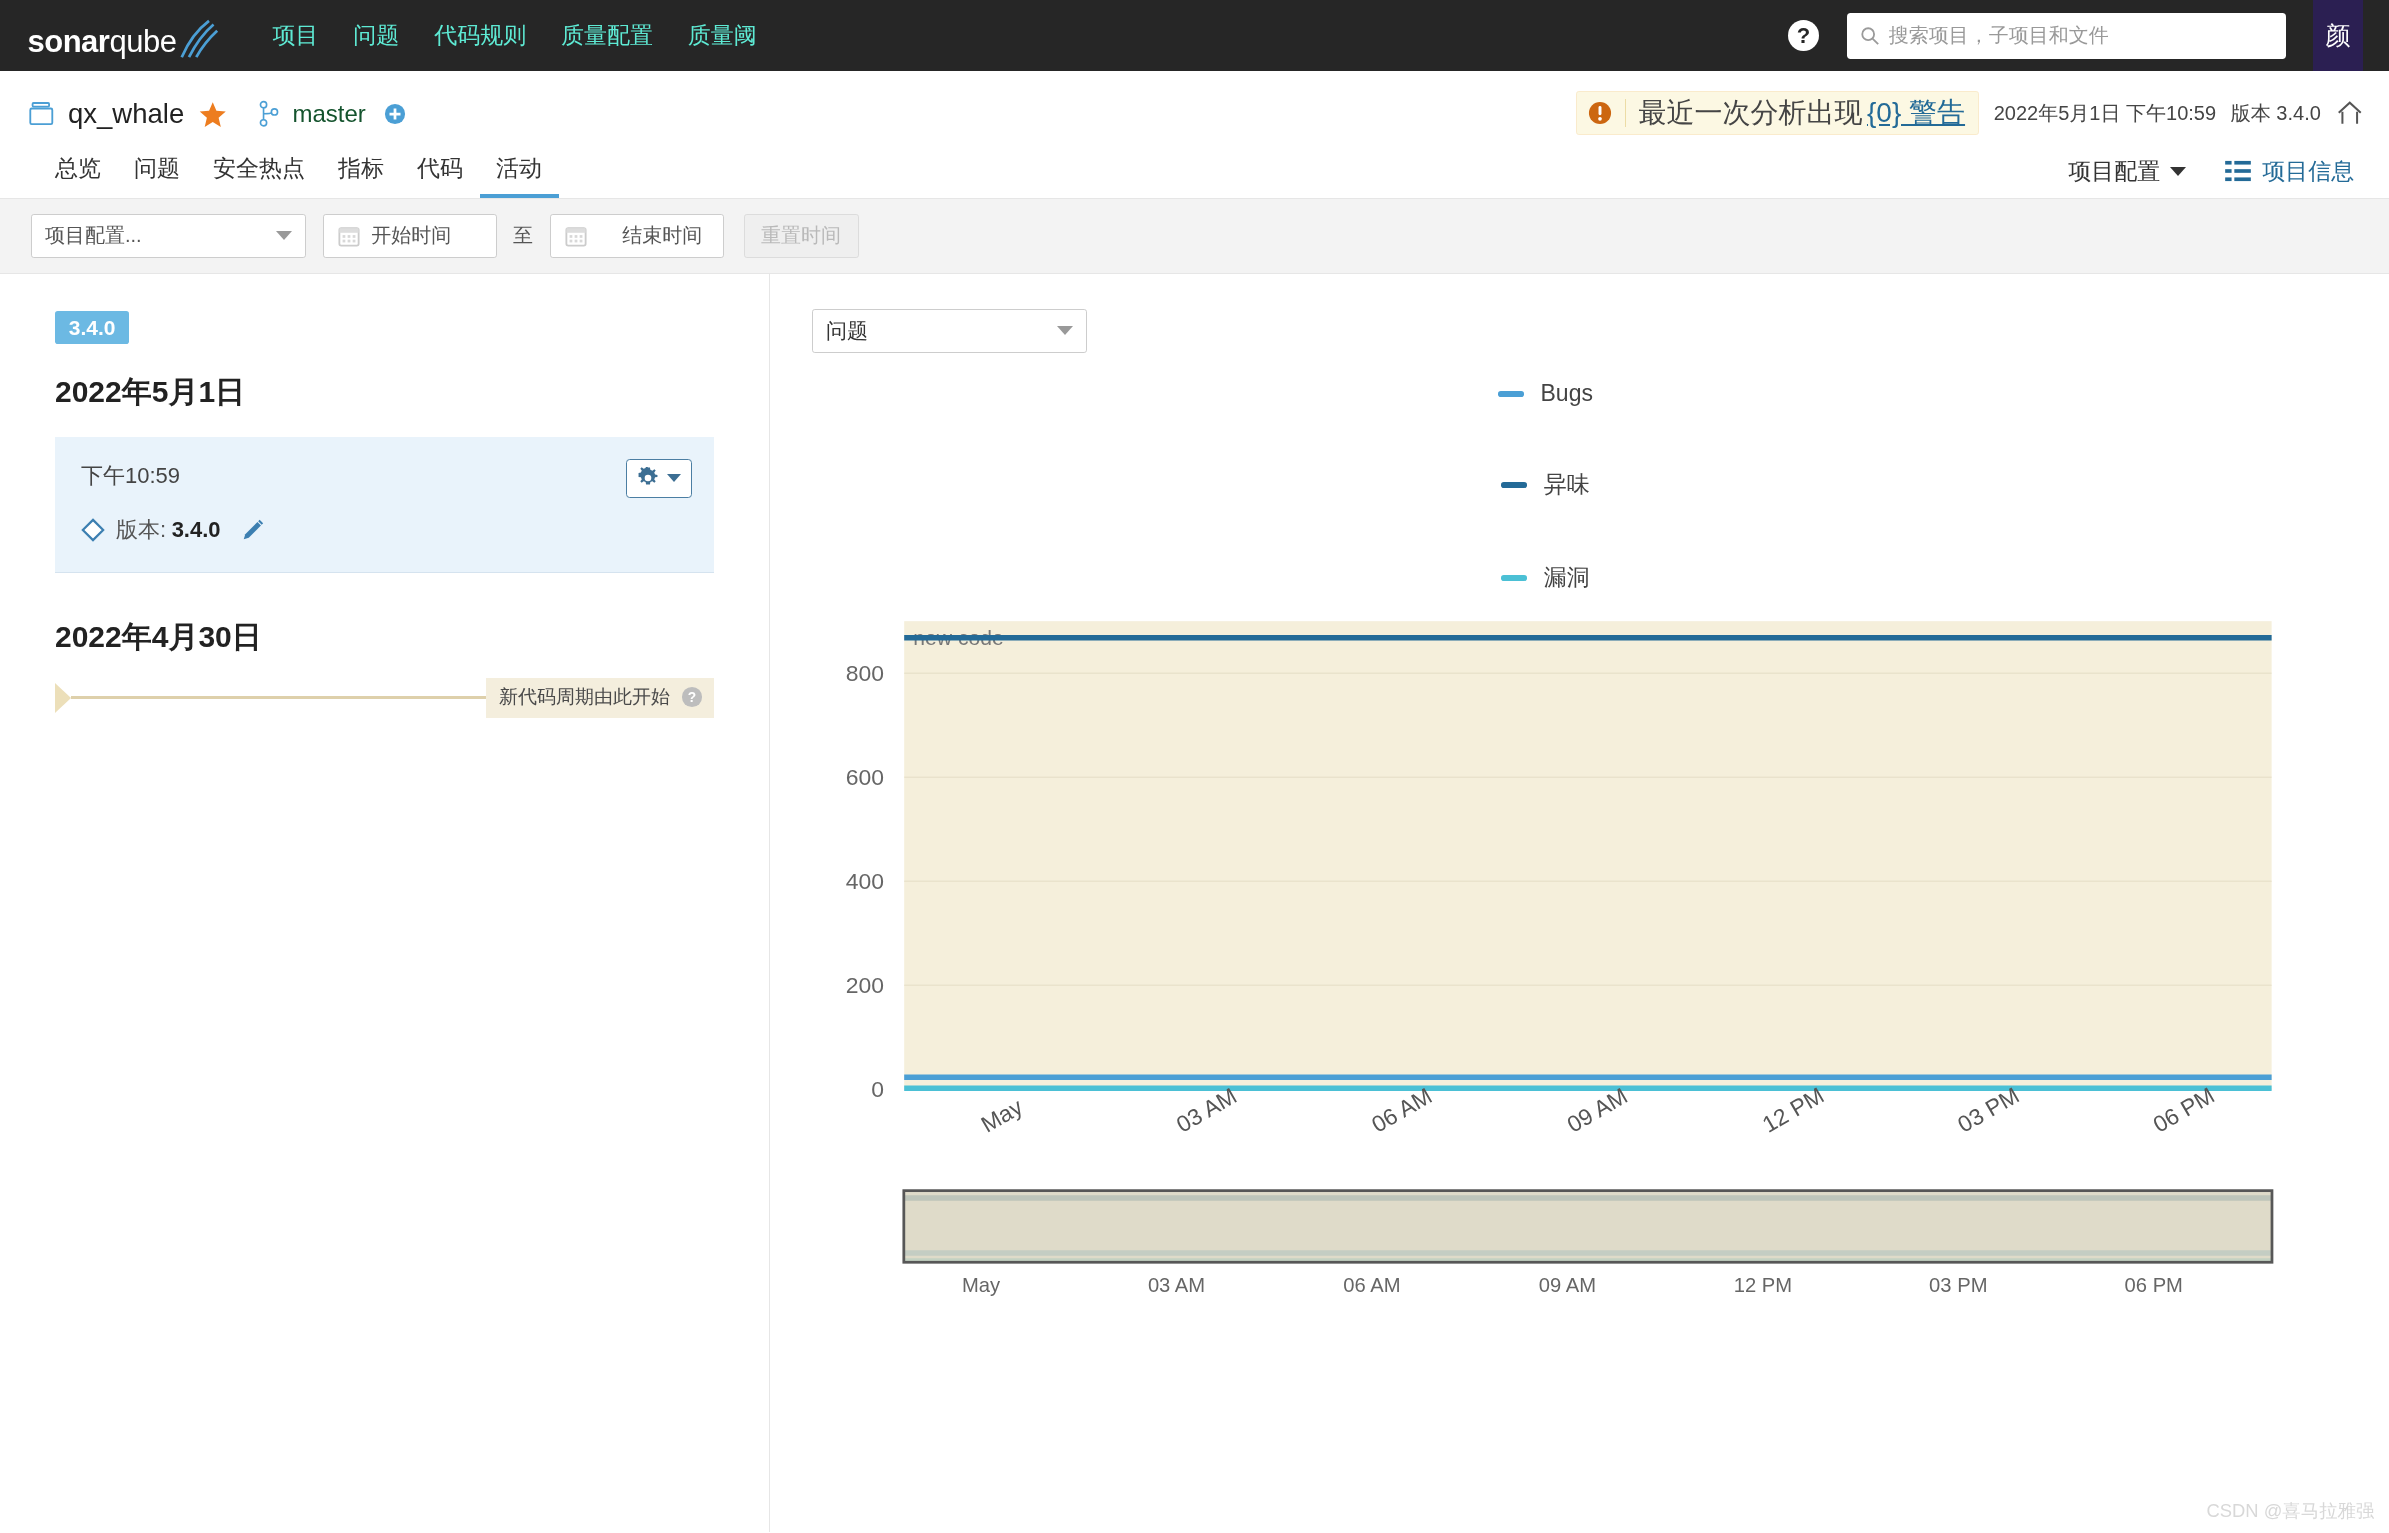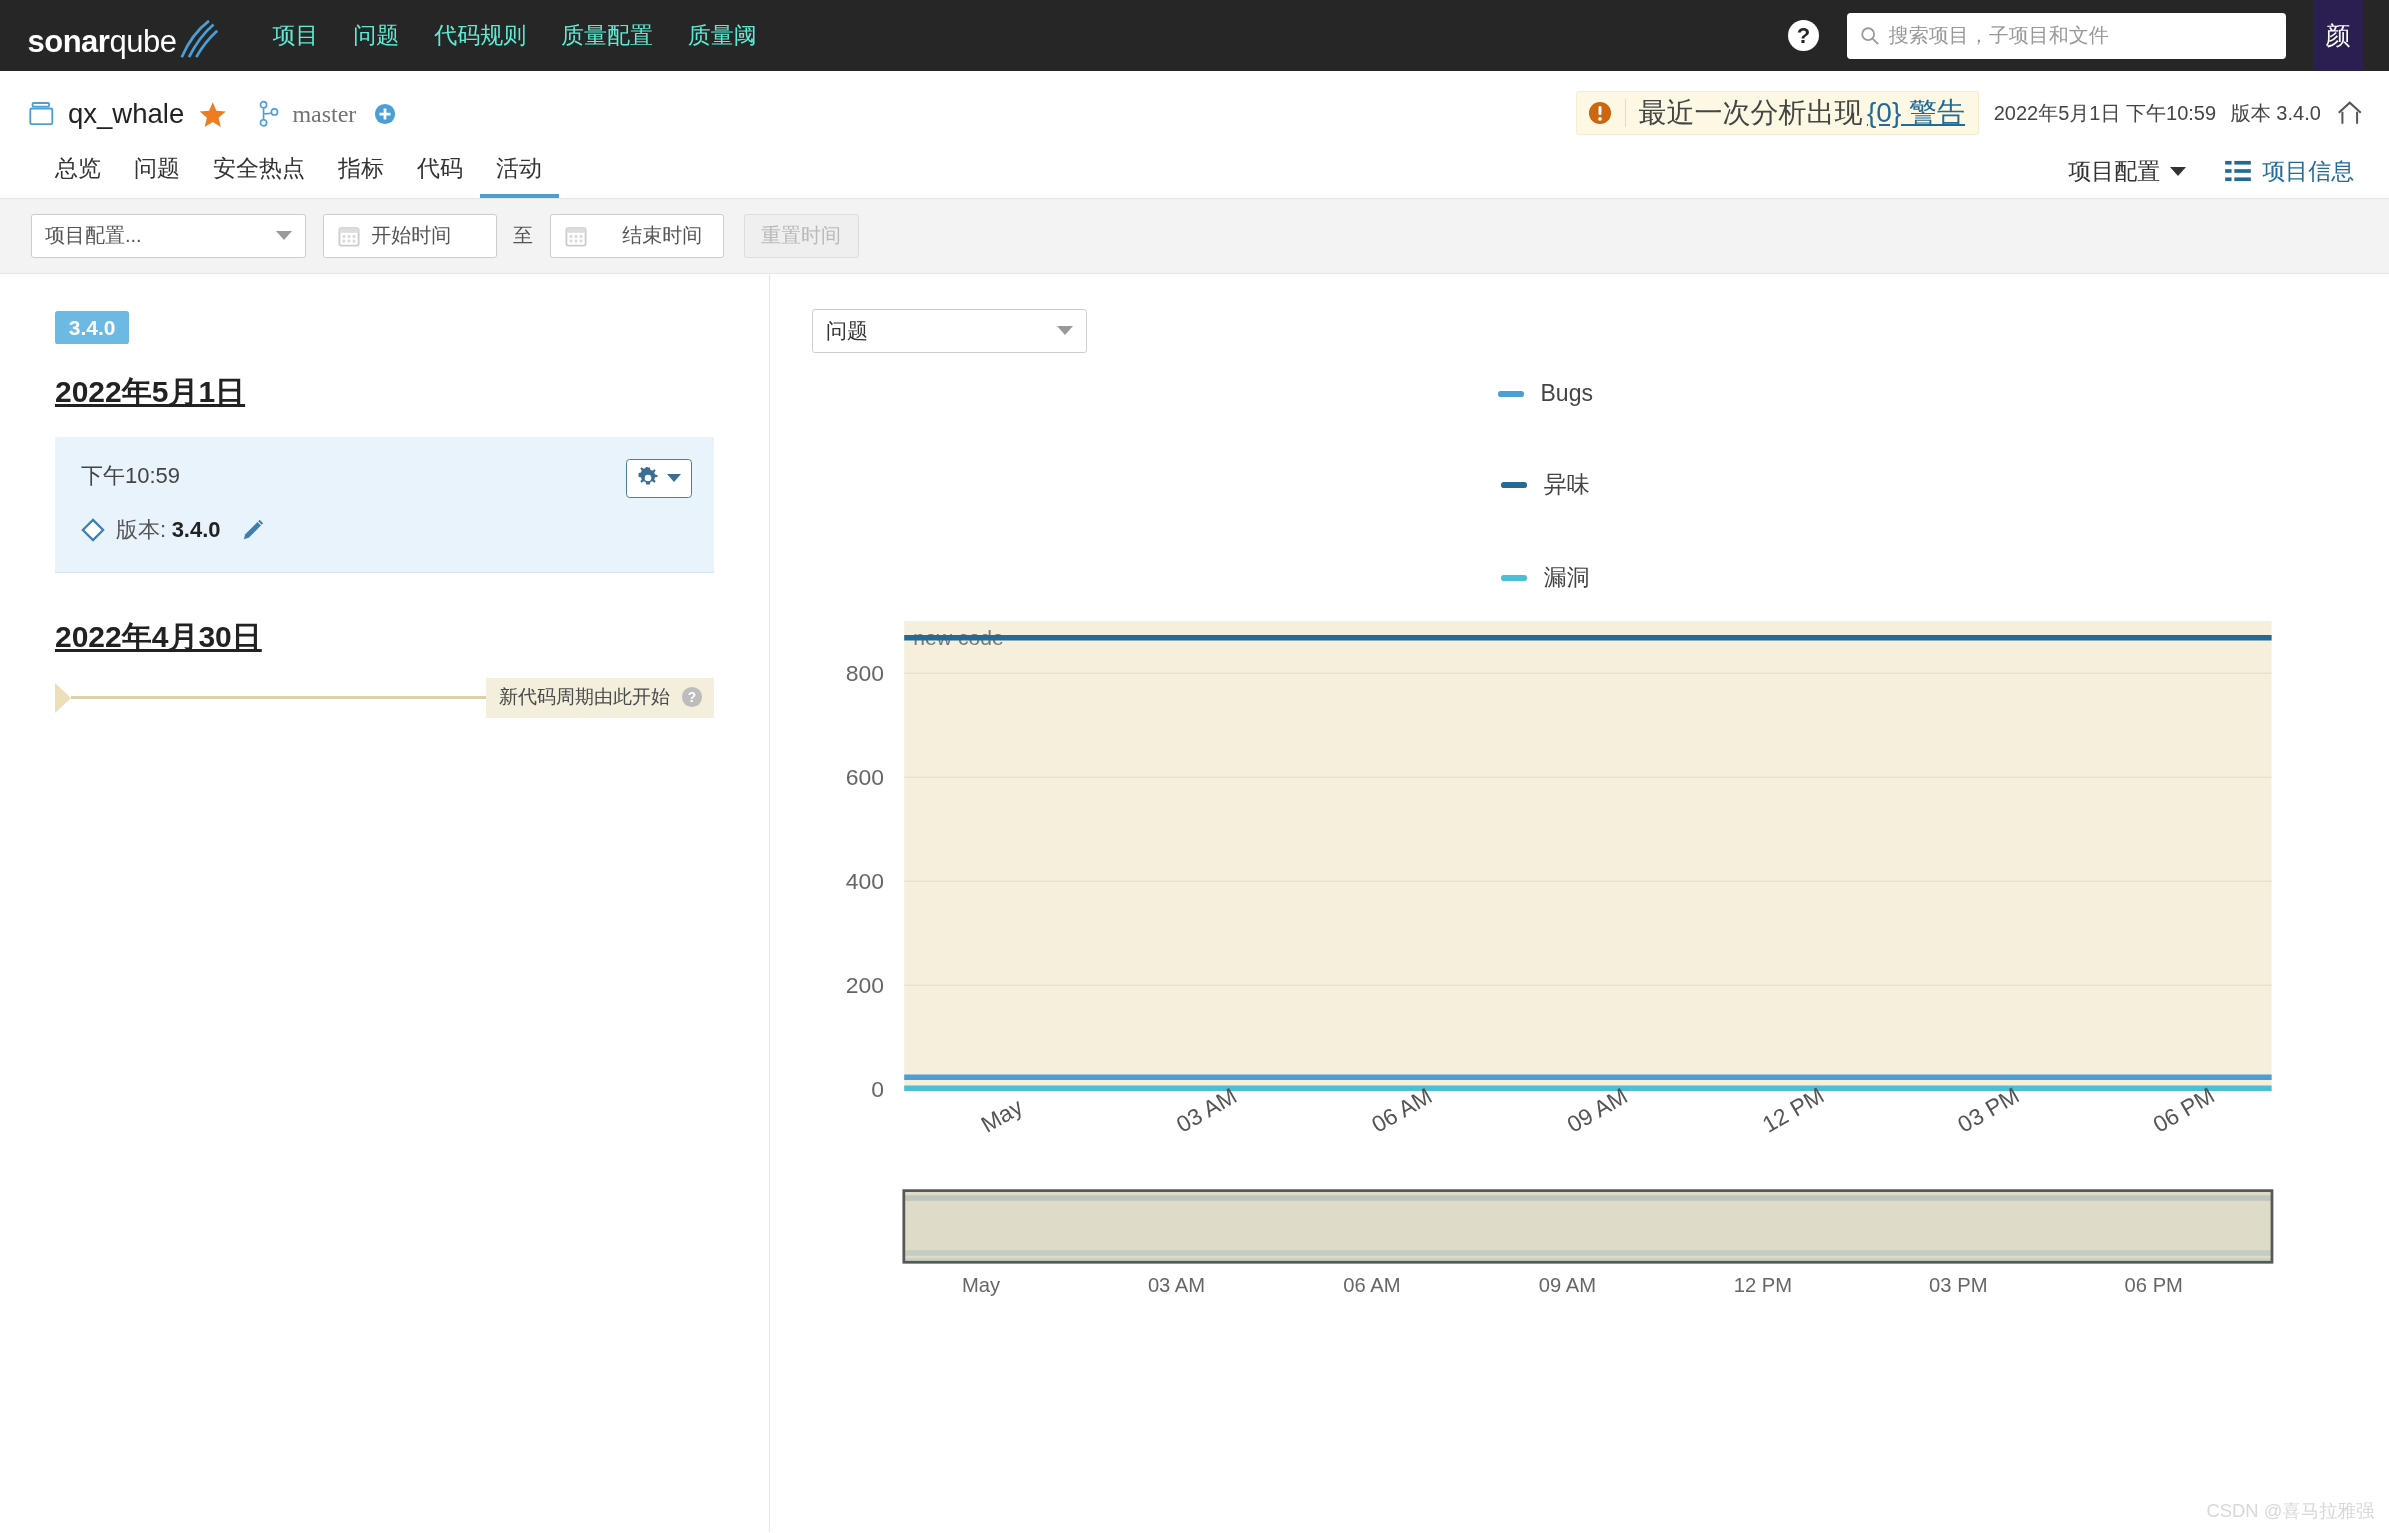--- a/index.html
+++ b/index.html
@@ -84,21 +84,21 @@
     padding: 20px 27.5px 0 27.5px;
     background: #ffffff;
     border-bottom: 0.9px solid #e6e6e6;
     position: relative;
   }
   .proj-row1 { display: flex; align-items: center; min-height: 46px; }
   .proj-icon { width: 27.5px; height: 26px; margin-right: 13px; flex: none; }
   .proj-name { font-size: 27.5px; color: #222222; margin-right: 14.7px; }
   .star-icon { width: 27.5px; height: 27px; margin-right: 33px; cursor: pointer; }
   .branch-icon { width: 20px; height: 27.5px; margin-right: 13px; }
-  .branch-name { font-size: 24px; color: #737373; margin-right: 18px; cursor: pointer; font-family: Liberation Serif, serif; }
+  .branch-name { font-size: 24px; color: #14532d; margin-right: 18px; cursor: pointer; }
   .plus-icon { width: 22px; height: 22px; cursor: pointer; }
 
   .proj-meta {
     position: absolute;
     right: 26px;
     top: 20px;
     display: flex;
     align-items: center;
   }
   .warn-box {
@@ -228,21 +228,20 @@
     font-weight: 700;
     padding: 4.6px 13.8px;
     border-radius: 2.8px;
     margin-bottom: 27.5px;
   }
   .day-title {
     font-size: 30px;
     font-weight: 700;
     color: #222222;
     margin-bottom: 24px;
-    text-decoration: underline;
   }
   .event-card {
     background: #e9f3fb;
     border-bottom: 0.9px solid #d5e3ef;
     padding: 24px 22px 27.5px 26px;
     position: relative;
   }
   .event-card.plain {
     background: transparent;
     border-bottom: 0.9px solid #e0e0e0;

